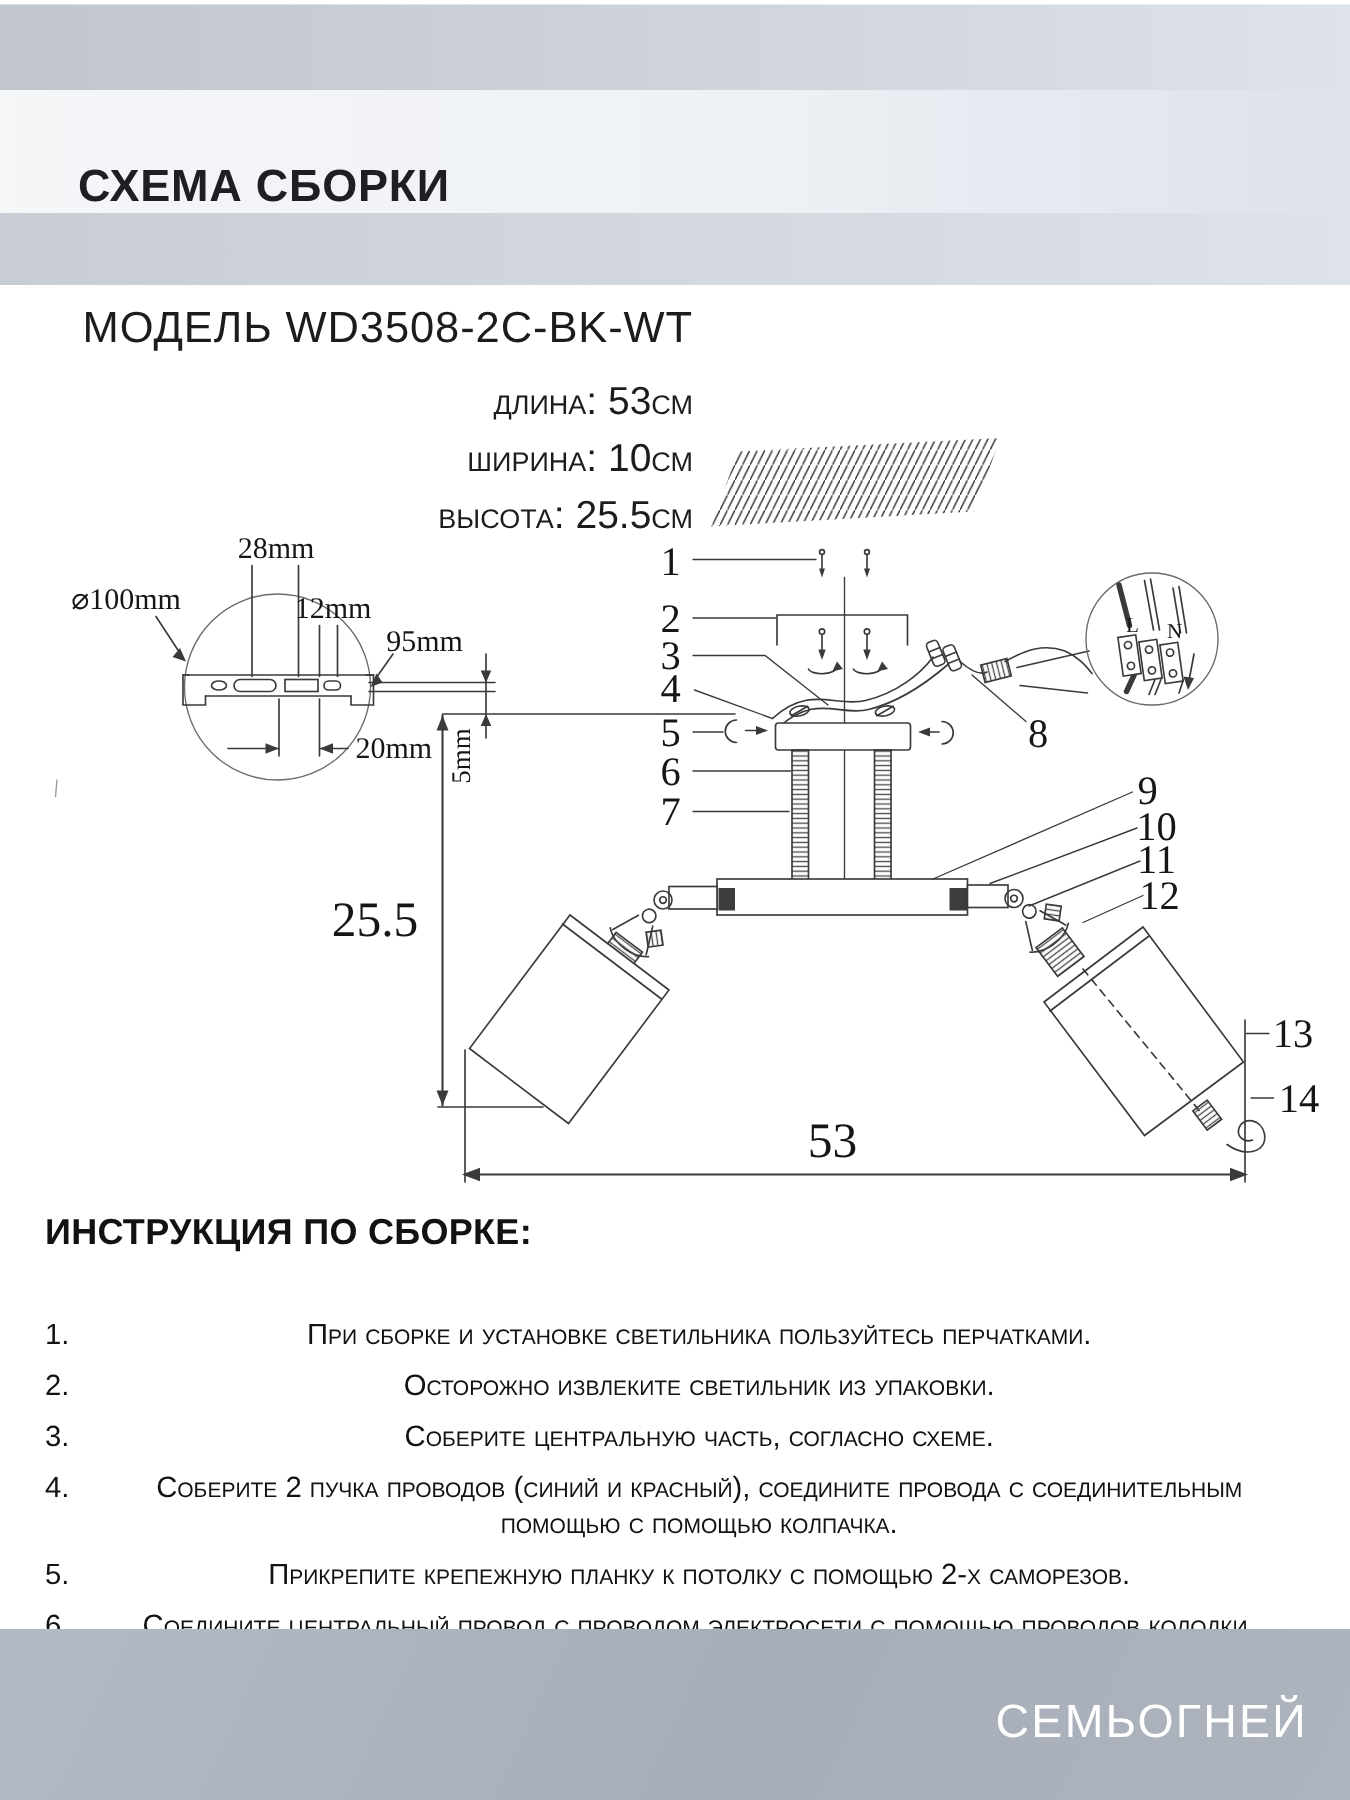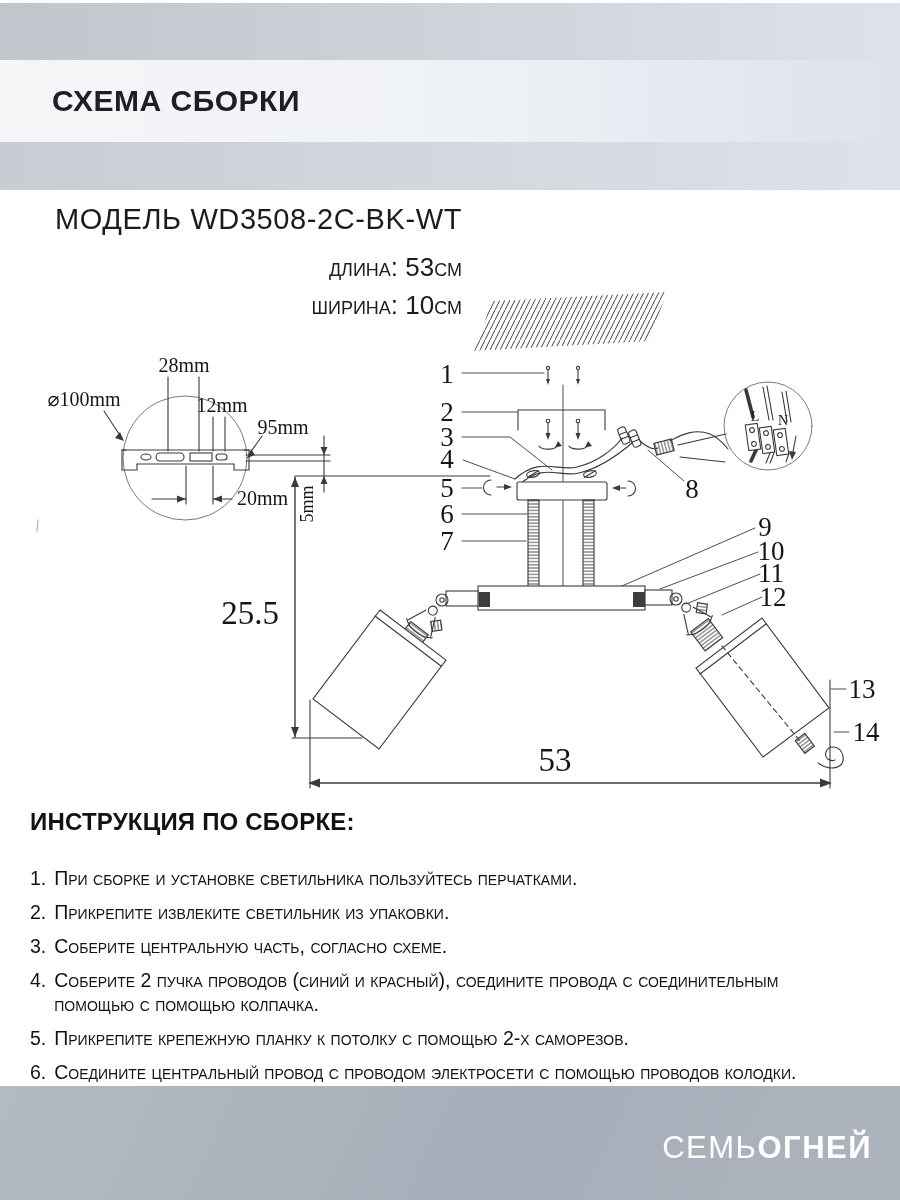--- a/index.html
+++ b/index.html
@@ -4,59 +4,60 @@
 <style>
   html,body{margin:0;padding:0;}
   body{
     width:900px;height:1200px;position:relative;overflow:hidden;
     background:#ffffff;font-family:"Liberation Sans",sans-serif;color:#1c1c1c;
   }
   .band-top{position:absolute;top:3px;left:0;width:900px;height:57px;
     background:linear-gradient(90deg,#c1c6cc 0%,#cdd2d9 45%,#dde2eb 100%);}
   .band-title{position:absolute;top:60px;left:0;width:900px;height:82px;
     background:linear-gradient(90deg,#f5f6f8 0%,#eef1f5 55%,#dde2eb 100%);
-    display:flex;align-items:center;}
+    display:flex;align-items:flex-end;}
   .band-title h1{margin:0 0 0 52px;font-size:30px;font-weight:bold;
     letter-spacing:.5px;color:#1d1f24;}
   .band-bottom{position:absolute;top:142px;left:0;width:900px;height:48px;
     background:linear-gradient(90deg,#c8cdd4 0%,#d3d8df 50%,#dde2eb 100%);}
 
   .model{position:absolute;left:55px;top:203px;text-align:right;}
   .model-title{font-size:29px;letter-spacing:.6px;margin-bottom:12px;}
   .model-spec{font-size:26px;font-variant:small-caps;line-height:38px;}
 
   .diagram{position:absolute;left:0;top:260px;}
 
   .instructions{position:absolute;left:30px;top:808px;width:848px;color:#121212;}
-  .instr-title{font-size:24px;font-weight:bold;margin:0 0 30px 0;letter-spacing:.2px;}
+  .instr-title{font-size:24px;font-weight:bold;margin:0 0 42px 0;letter-spacing:.2px;}
   .instr-item{display:flex;gap:8px;margin-bottom:10px;font-size:19.5px;
     font-variant:small-caps;line-height:24px;}
   .instr-num{flex:0 0 auto;}
-  .instr-text{flex:1 1 auto;}
+  .instr-text{flex:1 1 auto;text-align:center;}
 
   .footer{position:absolute;left:0;top:1086px;width:900px;height:114px;
     background:linear-gradient(115deg,#b4bac3 0%,#a8aeb9 55%,#aeb4be 100%);}
   .brand{position:absolute;right:28px;top:44px;font-size:31px;color:#ffffff;
     letter-spacing:1.5px;}
   .brand-bold{font-weight:normal;}
-  .brand-regular{font-weight:bold;}
+  .brand-regular{font-weight:normal;}
 </style>
 </head>
 <body>
 
 <div class="band-top"></div>
 <div class="band-title">
   <h1>СХЕМА СБОРКИ</h1>
 </div>
 <div class="band-bottom"></div>
 
 <div class="model">
   <div class="model-title">МОДЕЛЬ WD3508-2C-BK-WT</div>
   <div class="model-spec">длина: 53см</div>
   <div class="model-spec">ширина: 10см</div>
+  <div class="model-spec">высота: 25.5см</div>
 </div>
 
 <svg class="diagram" width="900" height="540" viewBox="0 260 900 540" xmlns="http://www.w3.org/2000/svg">
   <defs>
     <pattern id="hatchCeil" width="5" height="10" patternUnits="userSpaceOnUse">
       <line x1="0" y1="10" x2="5" y2="0" stroke="#3f3f3f" stroke-width="1"></line>
     </pattern>
     <pattern id="thread" width="8" height="3.2" patternUnits="userSpaceOnUse">
       <line x1="0" y1="1.6" x2="8" y2="1.6" stroke="#4a4a4a" stroke-width="0.9"></line>
     </pattern>
@@ -320,21 +321,21 @@
 
 <div class="instructions">
   <div class="instr-title">ИНСТРУКЦИЯ ПО СБОРКЕ:</div>
 
   <div class="instr-item">
     <span class="instr-num">1.</span>
     <span class="instr-text">При сборке и установке светильника пользуйтесь перчатками.</span>
   </div>
   <div class="instr-item">
     <span class="instr-num">2.</span>
-    <span class="instr-text">Прикрепите извлеките светильник из упаковки.</span>
+    <span class="instr-text">Осторожно извлеките светильник из упаковки.</span>
   </div>
   <div class="instr-item">
     <span class="instr-num">3.</span>
     <span class="instr-text">Соберите центральную часть, согласно схеме.</span>
   </div>
   <div class="instr-item">
     <span class="instr-num">4.</span>
     <span class="instr-text"><span>Соберите 2 пучка проводов (синий и красный), соедините провода с соединительным</span><br><span>помощью с помощью колпачка.</span></span>
   </div>
   <div class="instr-item">

